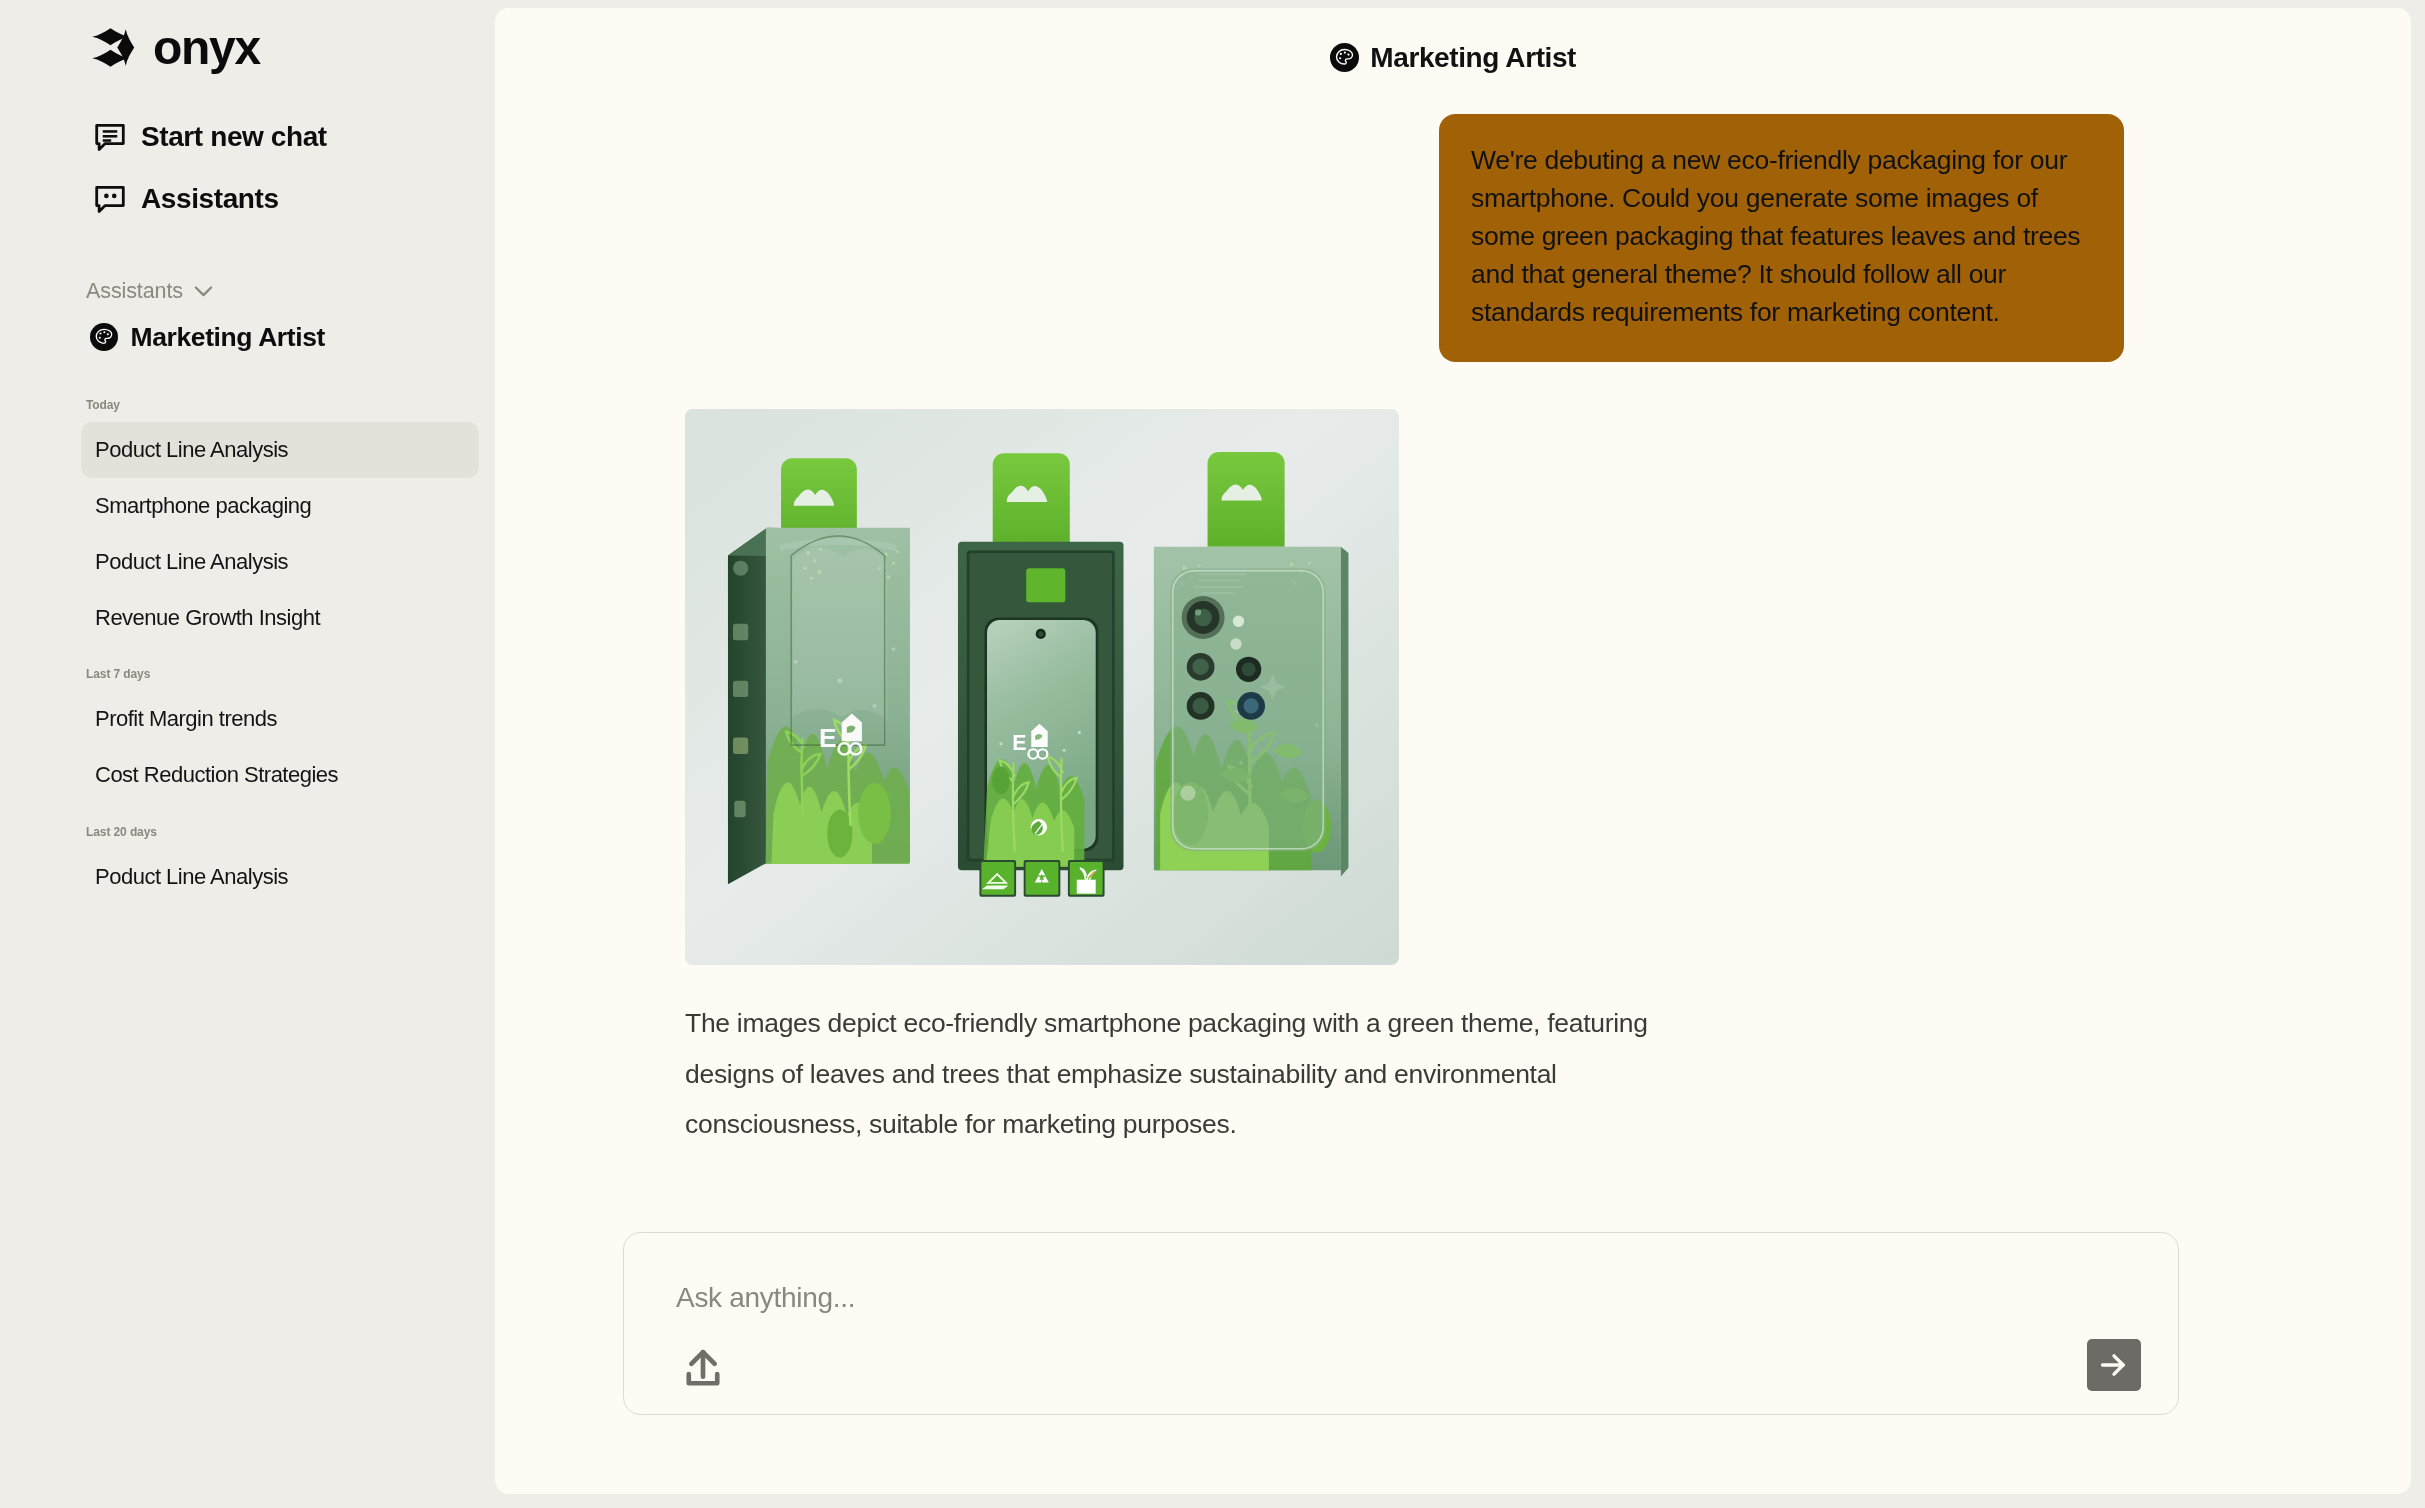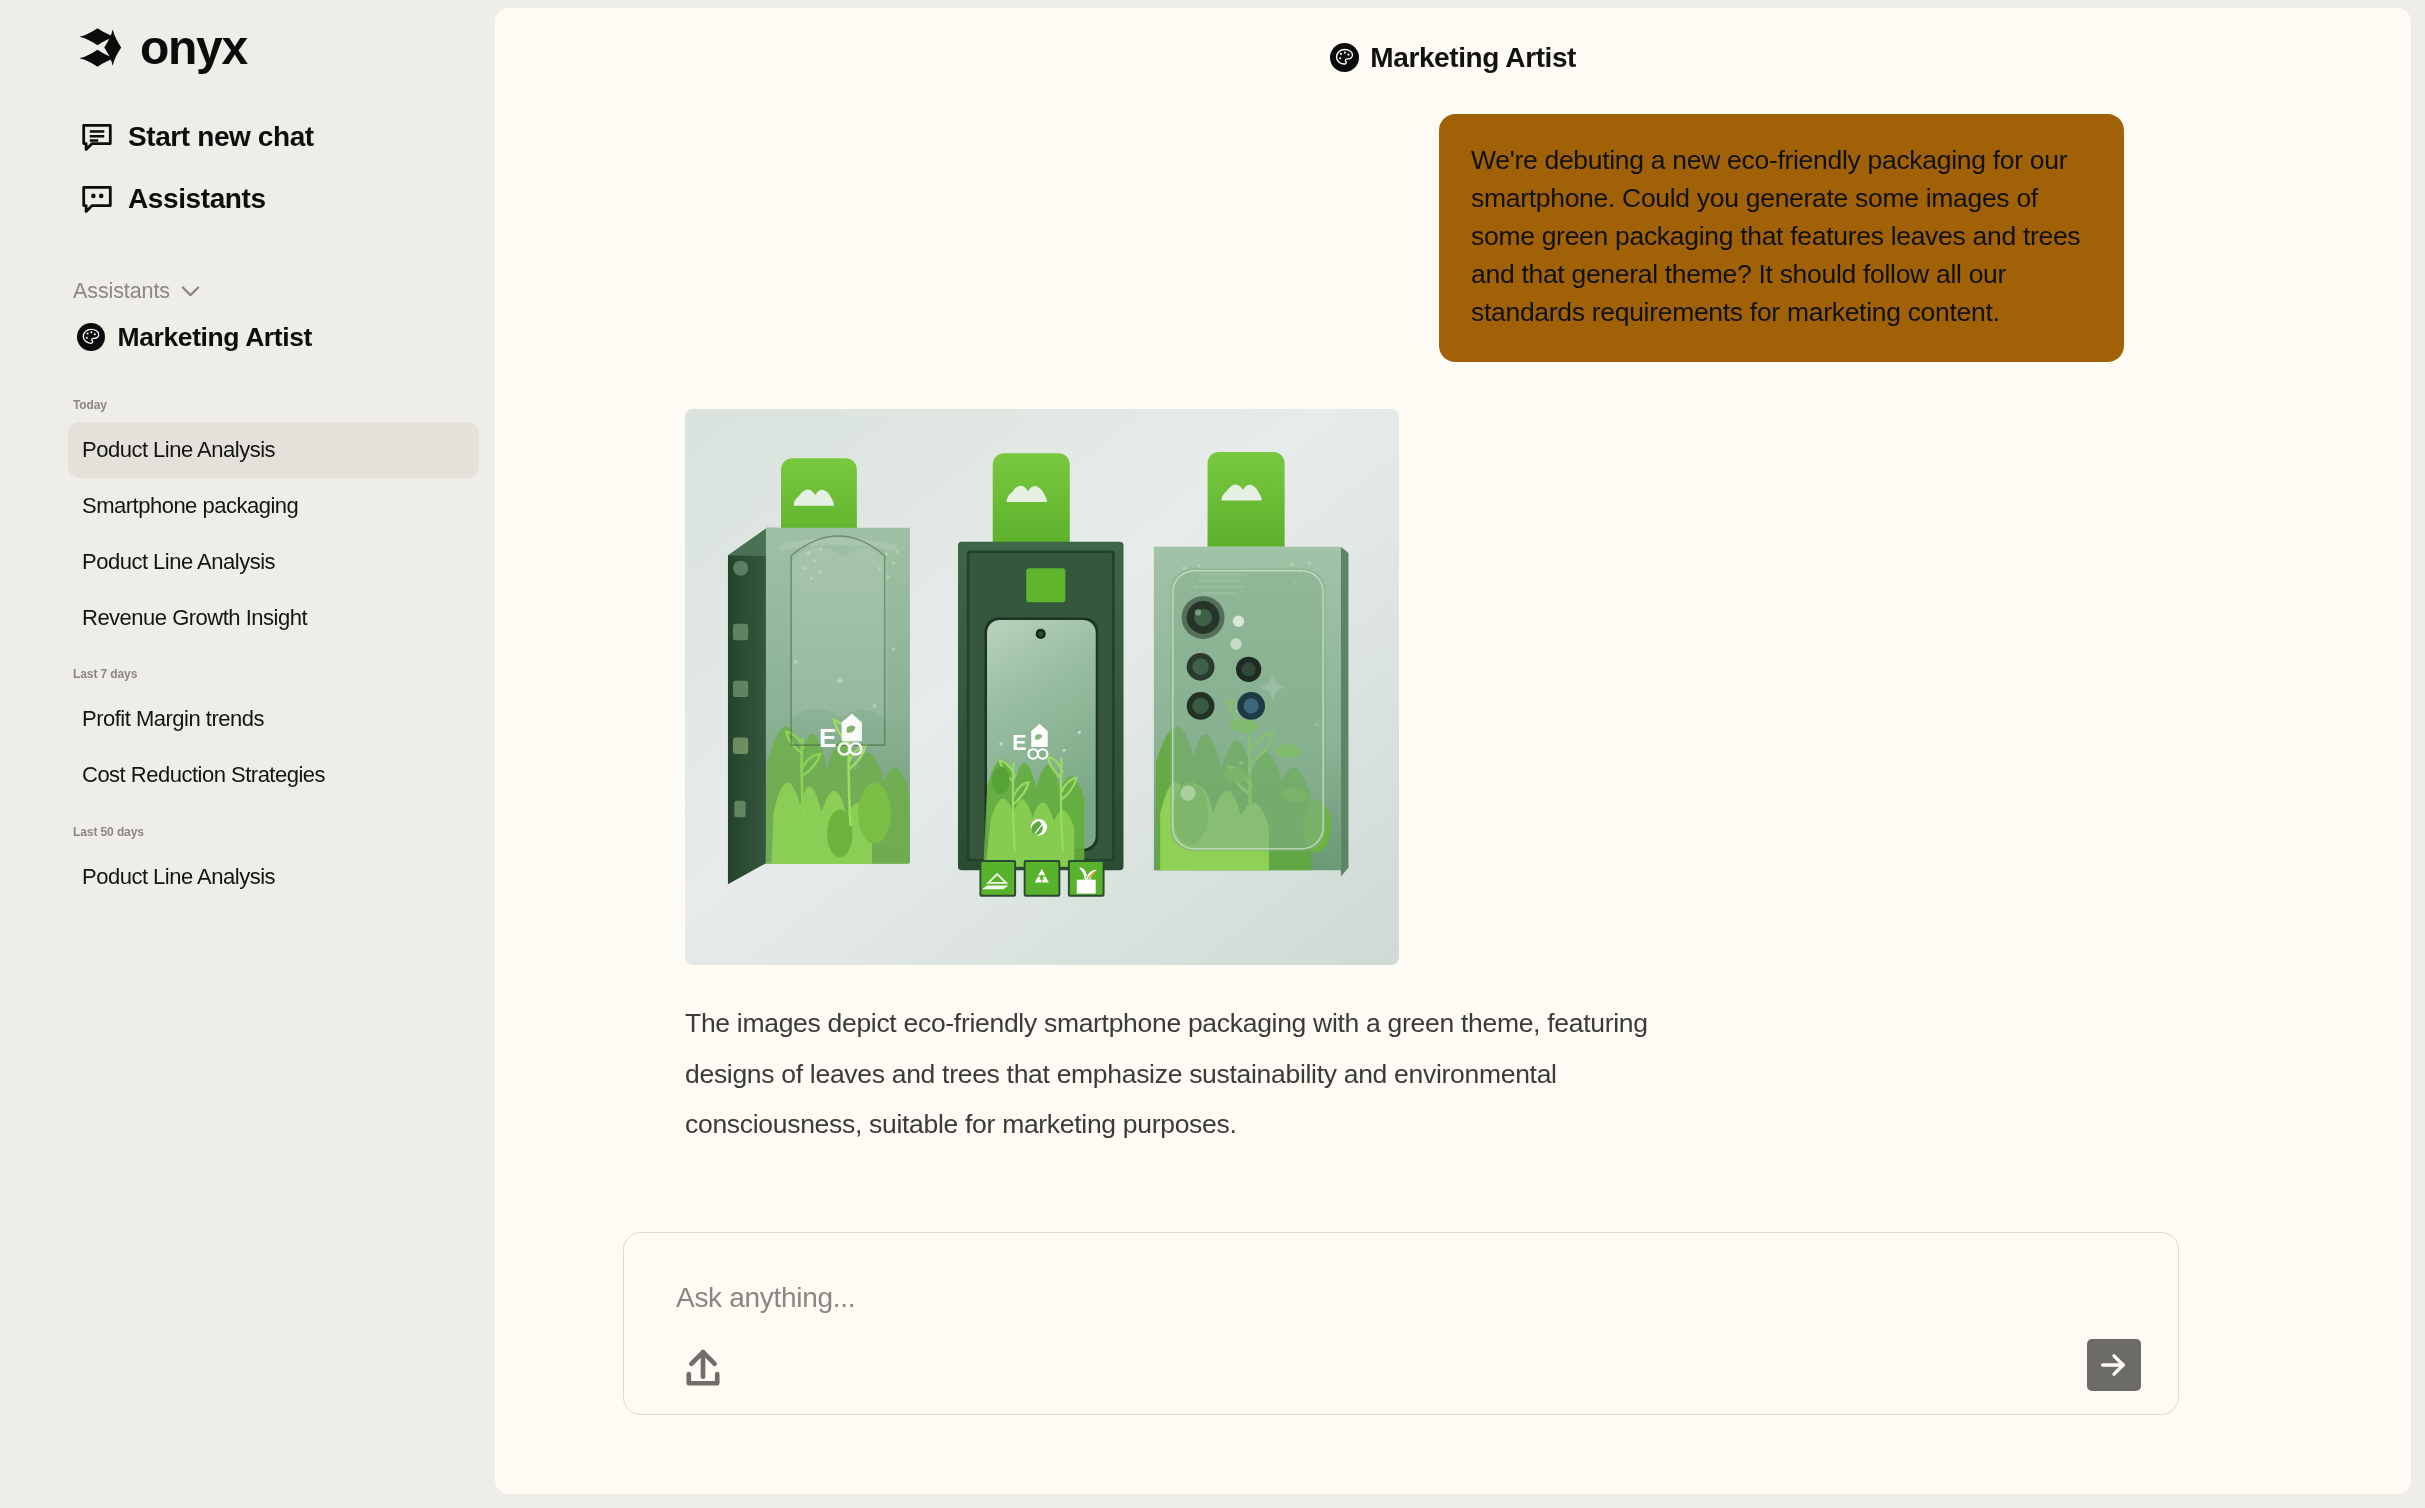--- a/index.html
+++ b/index.html
@@ -10,20 +10,21 @@
     overflow: hidden;
   }
   #app { position: relative; width: 2426px; height: 1508px; display: flex; }
 
   
   #sidebar {
     width: 495px; height: 1076px;
     background: #EFEDE8;
     position: relative;
     flex: 0 0 495px;
+    padding-left: 13px;
   }
   .logo-row {
     display: flex; align-items: center; gap: 14px;
     margin-left: 69px; margin-top: 19px;
   }
   .logo-mark { width: 57px; height: 57px; display:block; }
   .logo-word {
     font-size: 48px; font-weight: 700; color: #0b0b0b;
     letter-spacing: -1.3px; line-height: 1;
     font-family: "Liberation Sans", sans-serif;
@@ -212,21 +213,21 @@
         <div class="hist-group-label">Last 7 days</div>
         <div class="hist-item">
             <span>Profit Margin trends</span>
           </div>
         <div class="hist-item">
             <span>Cost Reduction Strategies</span>
           </div>
       </div>
 
       <div class="hist-group g2">
-        <div class="hist-group-label">Last 50 days</div>
+        <div class="hist-group-label">Last 20 days</div>
         <div class="hist-item">
             <span>Poduct Line Analysis</span>
           </div>
       </div>
 
     </div>
   </aside>
 
   <main id="main">
 

